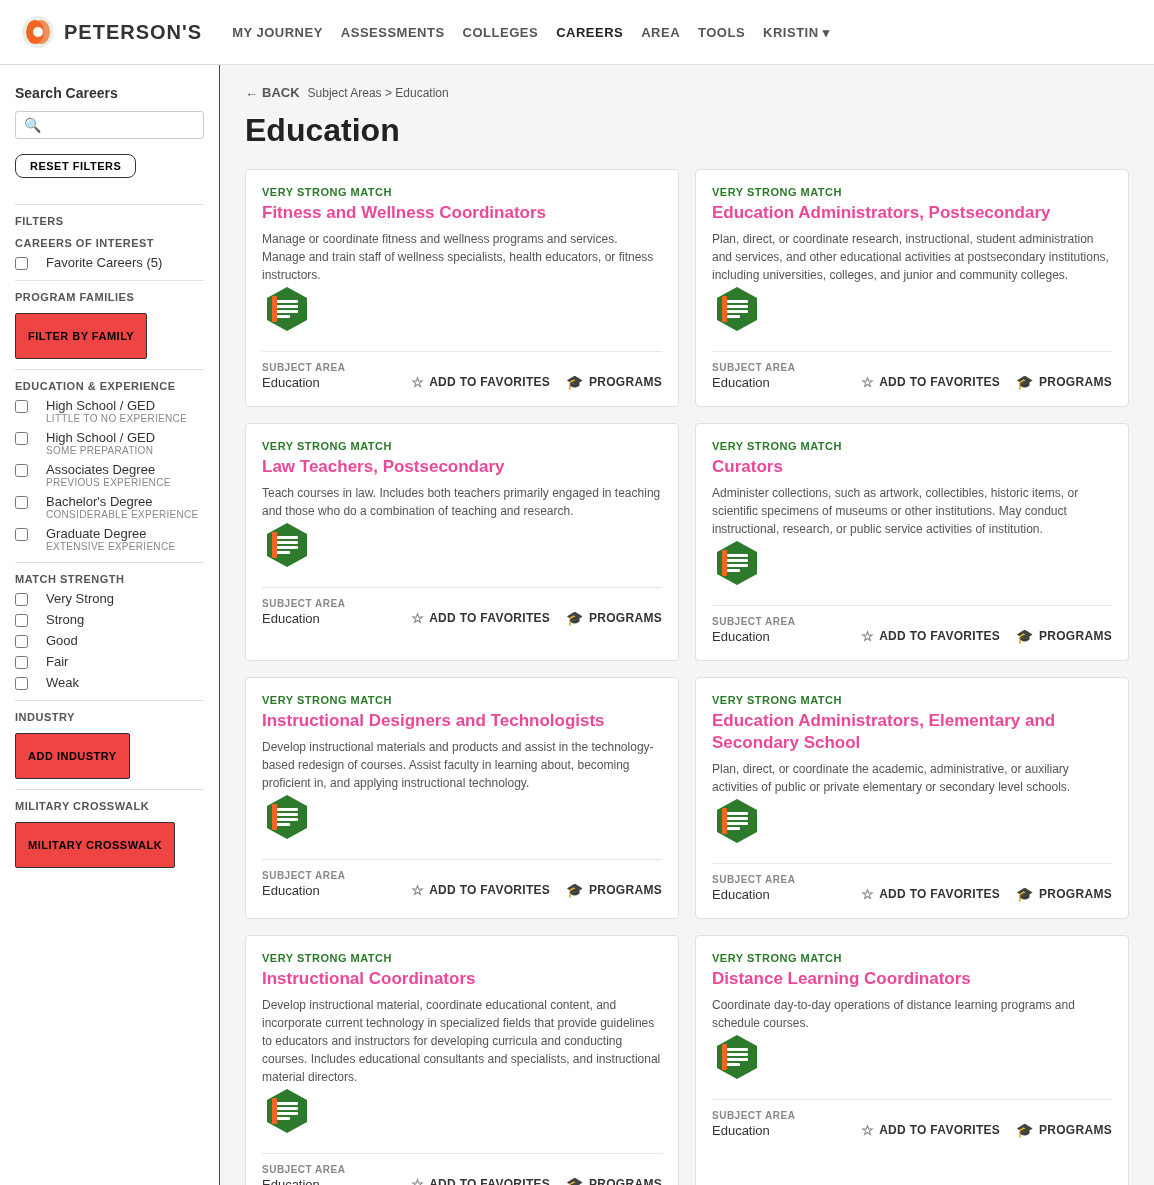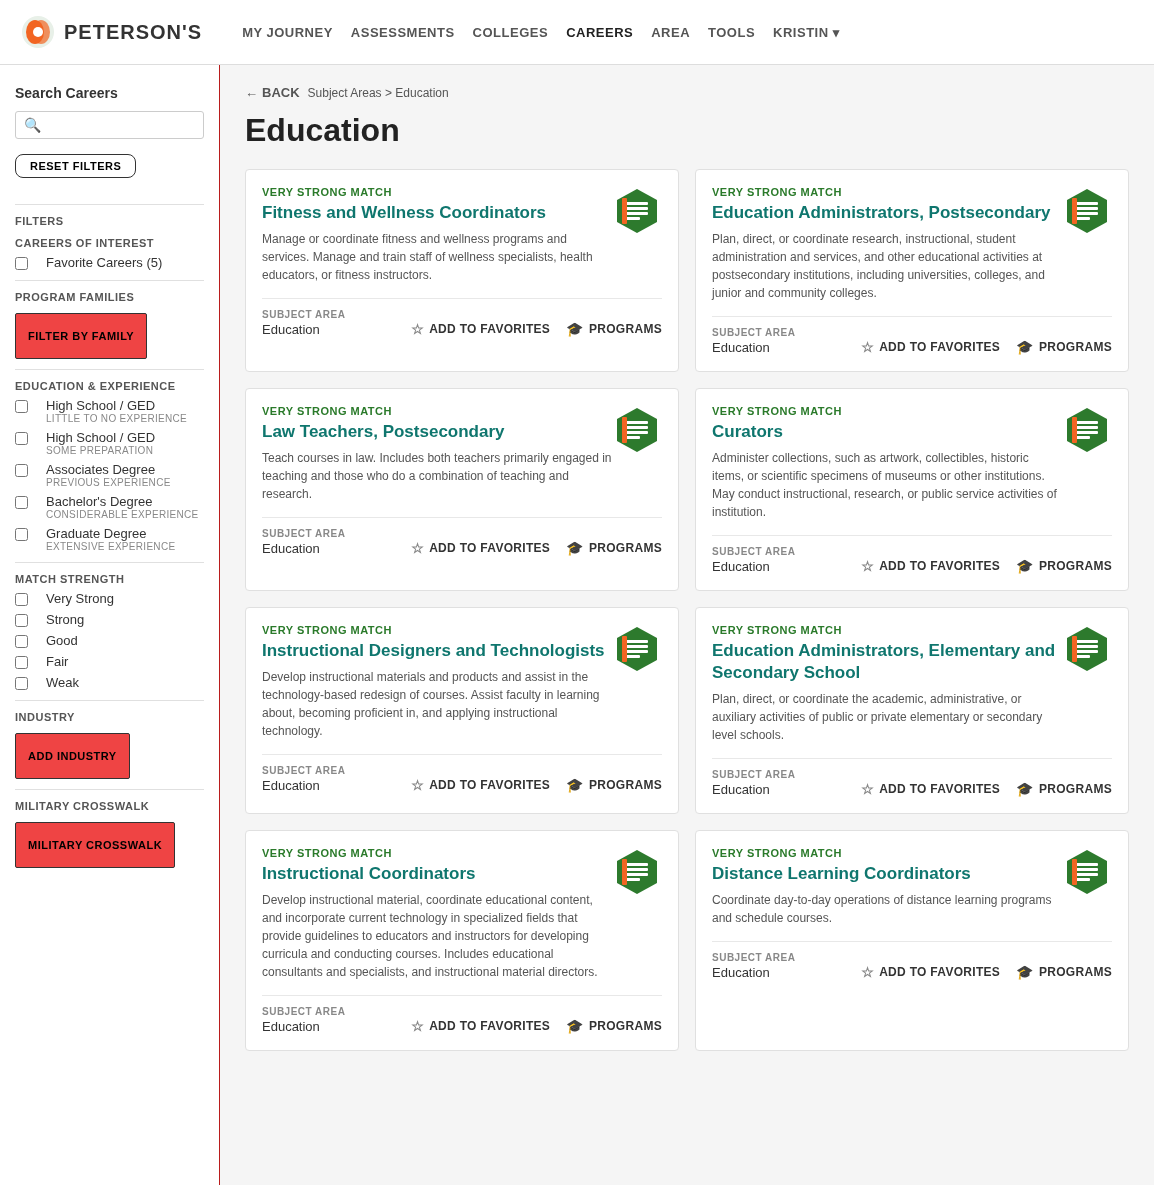--- a/index.html
+++ b/index.html
@@ -1,20 +1,20 @@
 <!DOCTYPE html>
 <html><head>
   <meta charset="utf-8">
   <style>
     * { box-sizing: border-box; margin: 0; padding: 0; }
     body { font-family: Arial, sans-serif; background: #f5f5f5; color: #333; font-size: 13px; }
 
     
     .nav { background: #fff; border-bottom: 1px solid #ddd; display: flex; align-items: center; padding: 0 20px; height: 65px; }
-    .nav-logo { display: flex; align-items: center; margin-right: 40px; }
+    .nav-logo { display: flex; align-items: center; margin-right: 30px; }
     .nav-logo-icon { width: 36px; height: 36px; margin-right: 8px; }
     .nav-logo-text { font-size: 20px; font-weight: bold; color: #333; letter-spacing: 1px; }
     .nav-links { display: flex; gap: 18px; align-items: center; }
     .nav-link { text-decoration: none; color: #555; font-size: 13px; font-weight: 600; letter-spacing: 0.5px; }
     .nav-link.active { color: #222; font-weight: 800; }
     .nav-link.user { display: flex; align-items: center; gap: 3px; }
 
     
     .page { display: flex; min-height: calc(100vh - 65px); }
 
@@ -34,24 +34,24 @@
     .filter-btn { border: 1px solid #333; background: #ef4444; padding: 16px 12px; font-size: 11px; font-weight: 700; cursor: pointer; border-radius: 2px; letter-spacing: 0.5px; margin-top: 4px; }
 
     
     .main { flex: 1; padding: 20px 25px; }
     .breadcrumb { display: flex; align-items: center; gap: 8px; font-size: 12px; color: #555; margin-bottom: 12px; }
     .breadcrumb a { color: #555; text-decoration: none; }
     .back-arrow { font-size: 16px; color: #333; cursor: pointer; text-decoration: none; display: flex; align-items: center; gap: 4px; font-weight: 700; font-size: 13px; }
     .page-heading { font-size: 32px; font-weight: 800; color: #222; margin-bottom: 20px; }
     .cards-grid { display: grid; grid-template-columns: 1fr 1fr; gap: 16px; }
     .card { background: #fff; border: 1px solid #e0e0e0; border-radius: 4px; padding: 16px; display: flex; flex-direction: column; }
-    .card-top { display: flex; align-items: flex-start; justify-content: flex-start; }
+    .card-top { display: flex; align-items: flex-start; justify-content: flex-start; flex-direction: column; }
     .card-content { flex: 1; }
     .match-label { font-size: 11px; font-weight: 700; color: #2a7a2a; text-transform: uppercase; letter-spacing: 0.5px; margin-bottom: 4px; }
-    .card-title { font-size: 17px; font-weight: 700; color: #0f766e; margin-bottom: 6px; line-height: 1.3; }
+    .card-title { font-size: 17px; font-weight: 700; color: #ec4899; margin-bottom: 6px; line-height: 1.3; }
     .card-desc { font-size: 12px; color: #555; line-height: 1.5; }
     .card-footer { margin-top: 14px; border-top: 1px solid #e8e8e8; padding-top: 10px; display: flex; justify-content: space-between; align-items: flex-end; }
     .subject-area-label { font-size: 10px; font-weight: 700; color: #888; text-transform: uppercase; letter-spacing: 0.5px; margin-bottom: 2px; }
     .subject-area-value { font-size: 13px; color: #333; }
     .card-actions { display: flex; gap: 16px; align-items: center; }
     .card-action-btn { display: flex; align-items: center; gap: 5px; font-size: 12px; font-weight: 700; color: #333; cursor: pointer; text-decoration: none; border: none; background: none; letter-spacing: 0.3px; }
     .star-icon { font-size: 14px; color: #888; }
     .programs-icon { color: #2a7a2a; font-size: 14px; }
 
     

